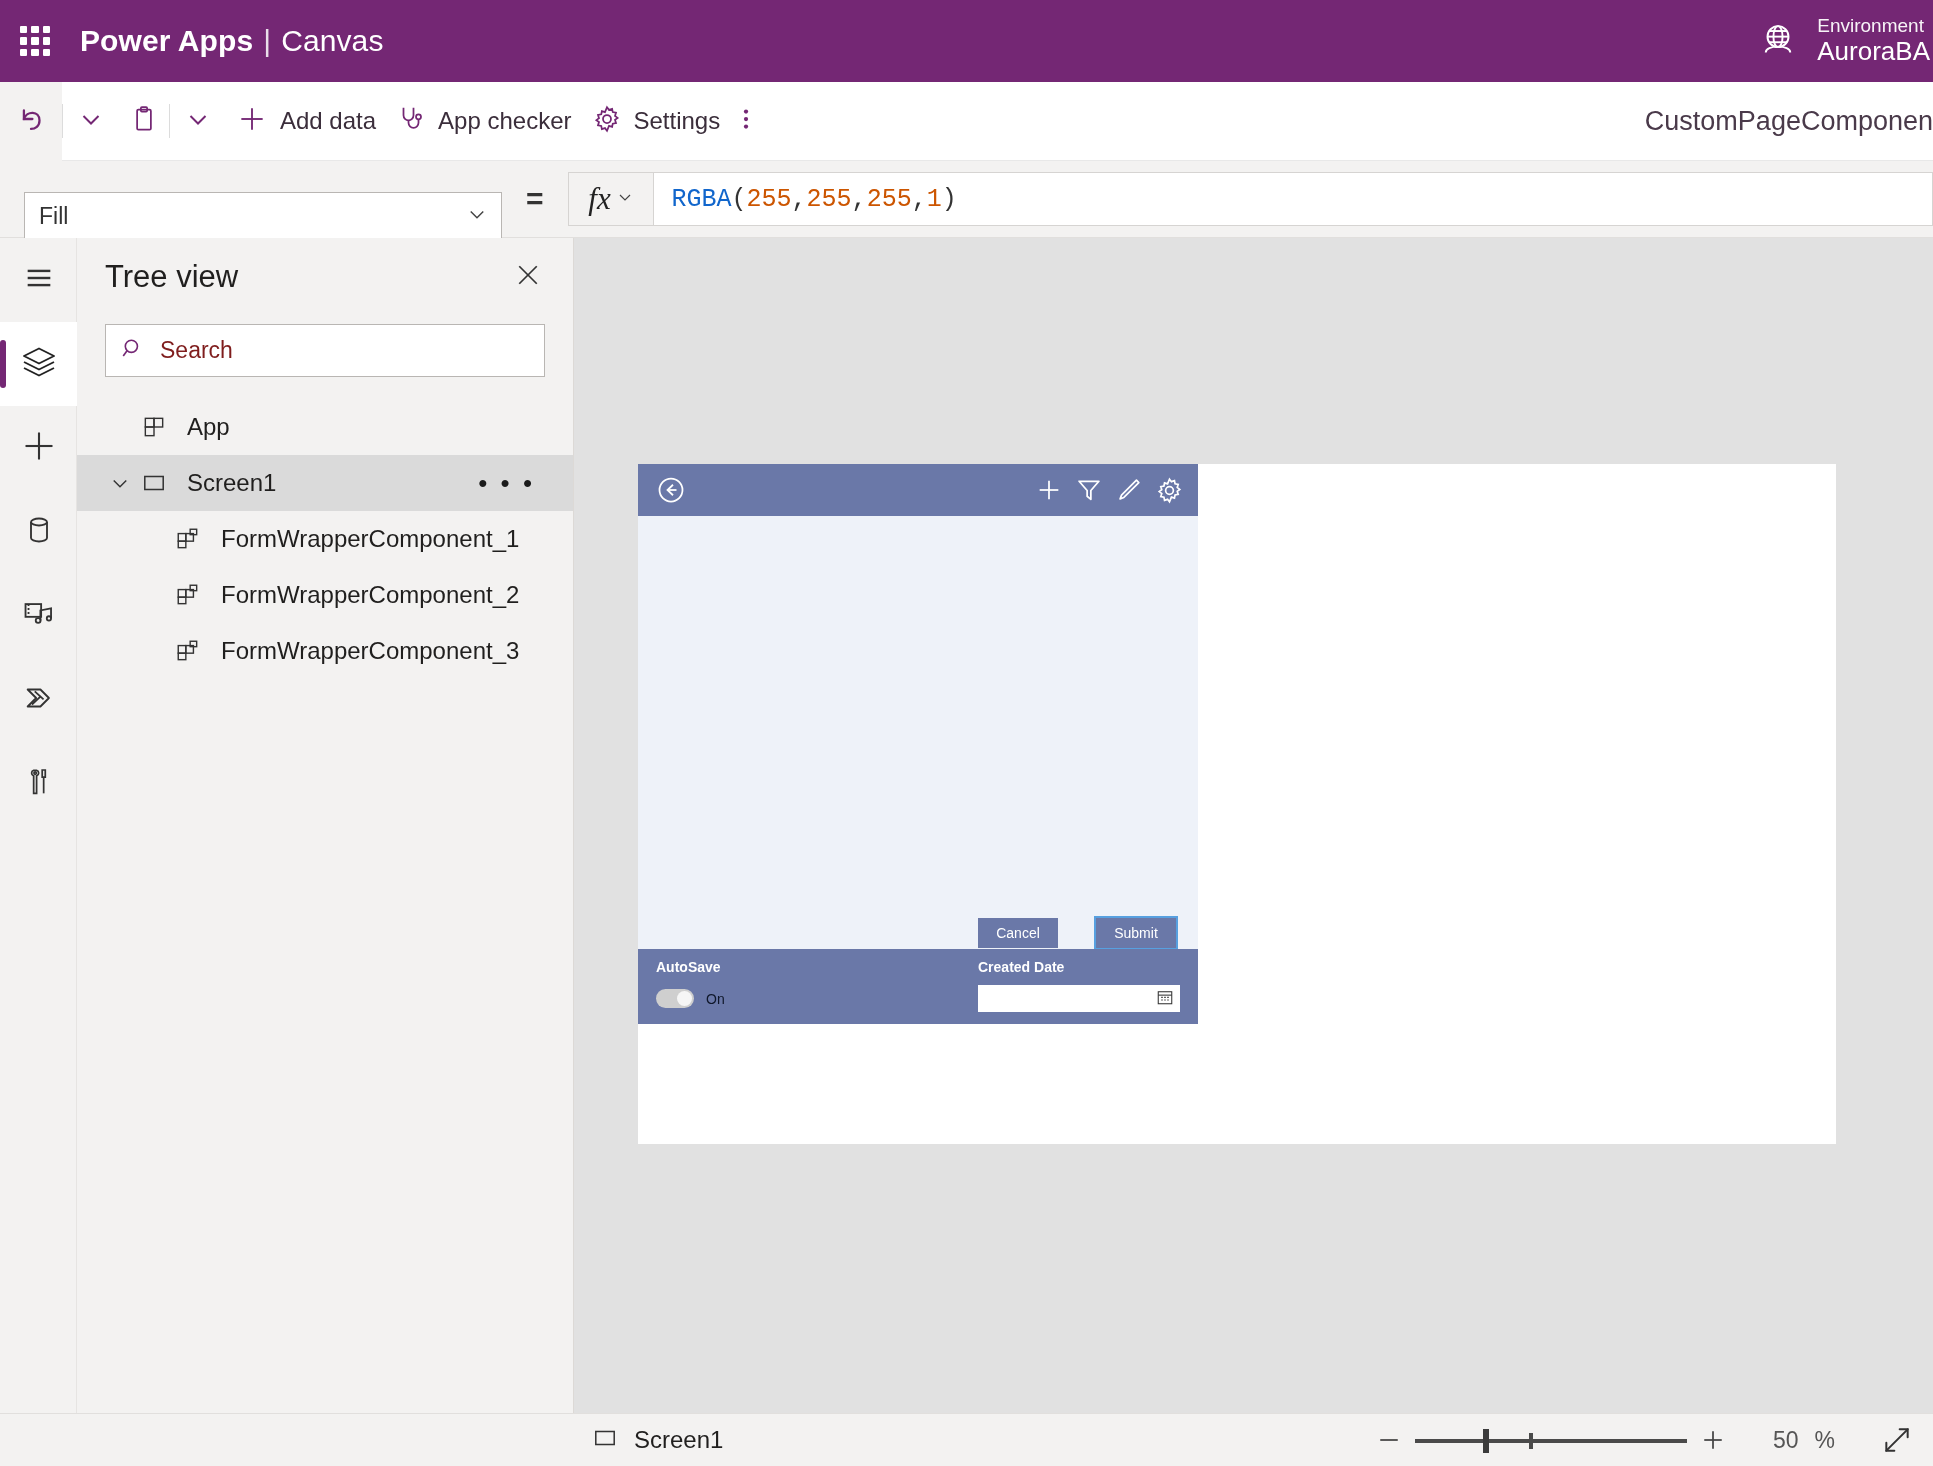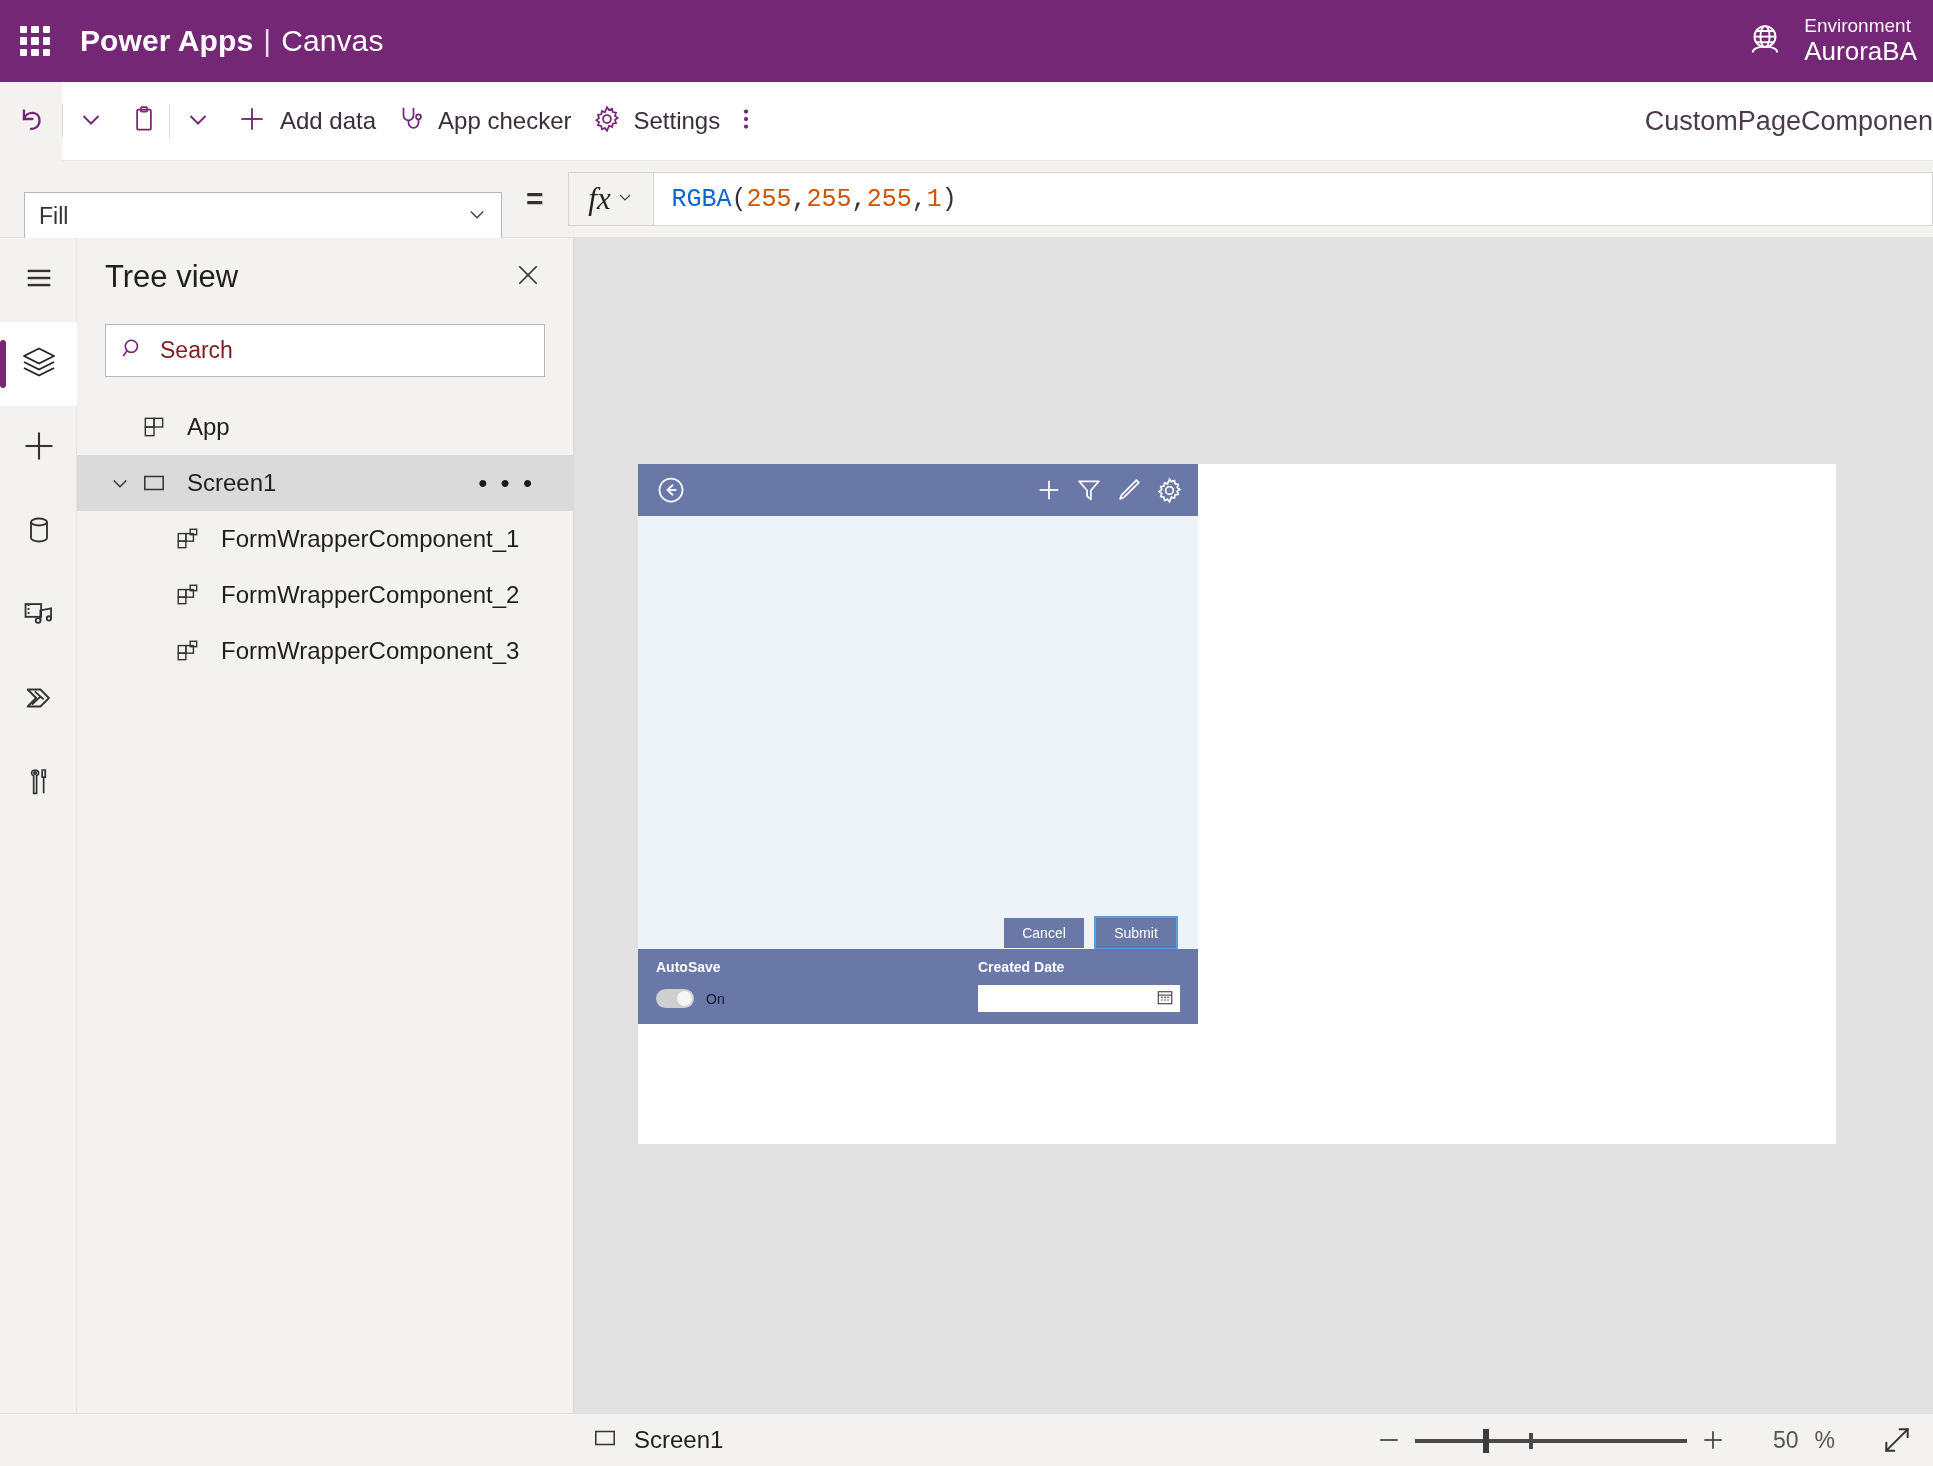--- a/index.html
+++ b/index.html
@@ -32,21 +32,21 @@
   .brand {
     font-size: 30px; font-weight: bold;
     letter-spacing: 0.1px;
     white-space: nowrap;
   }
   .brand .sep { font-weight: 400; margin: 0 10px; opacity: .85; }
   .brand .sub { font-weight: 400; }
   .env-wrap {
     position: absolute; right: 0; top: 0;
     height: 82px; display: flex; align-items: center;
-    padding-right: 16px;
+    padding-right: 3px;
   }
   .globe-icon { width: 42px; height: 42px; margin-right: 18px; flex: none; }
   .env-text { line-height: 1.15; white-space: nowrap; overflow: hidden; }
   .env-label { font-size: 19px; opacity: .95; }
   .env-name { font-size: 26px; }
 
   
   .cmdbar {
     position: absolute; top: 82px; left: 0;
     width: 1933px; height: 79px;
@@ -192,21 +192,21 @@
   .fc-header {
     height: 52px; background: #6a78a8;
     display: flex; align-items: center;
     padding: 0 14px 0 18px;
   }
   .fc-header .spacer { flex: 1; }
   .fc-hicon { margin-left: 12px; cursor: pointer; display: flex; align-items: center; }
   .fc-body { position: relative; height: 450px; }
   .fc-buttons {
     position: absolute; right: 22px; bottom: 18px;
-    display: flex; gap: 12px;
+    display: flex; gap: 38px;
   }
   .fc-btn {
     width: 80px; height: 30px;
     background: #6a78a8; color: #ffffff;
     font-size: 14px;
     display: flex; align-items: center; justify-content: center;
     cursor: pointer;
   }
   .fc-btn.sel { outline: 2px solid #57a0e0; }
   .fc-footer {

